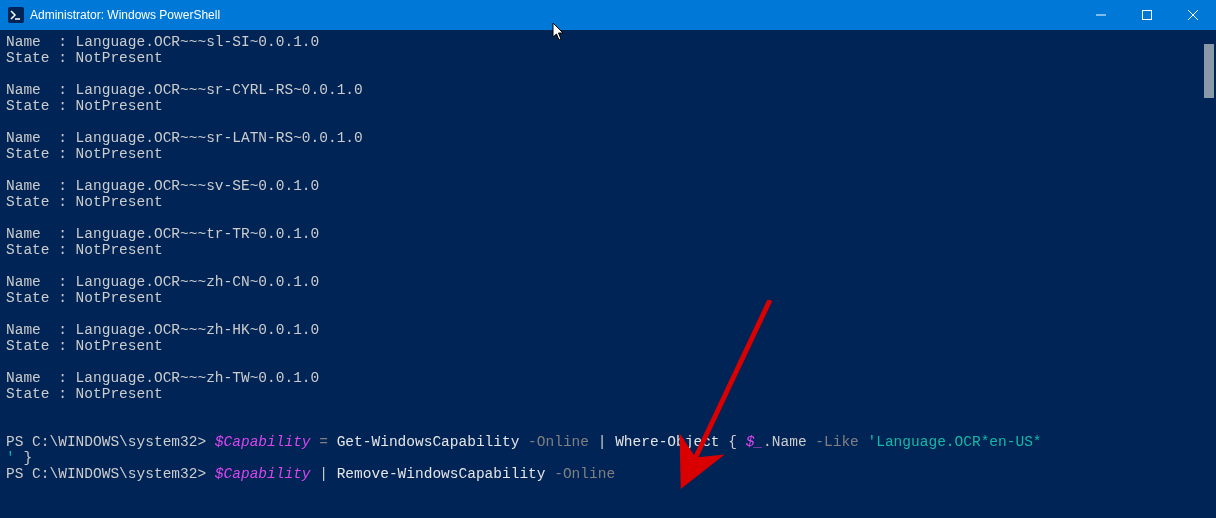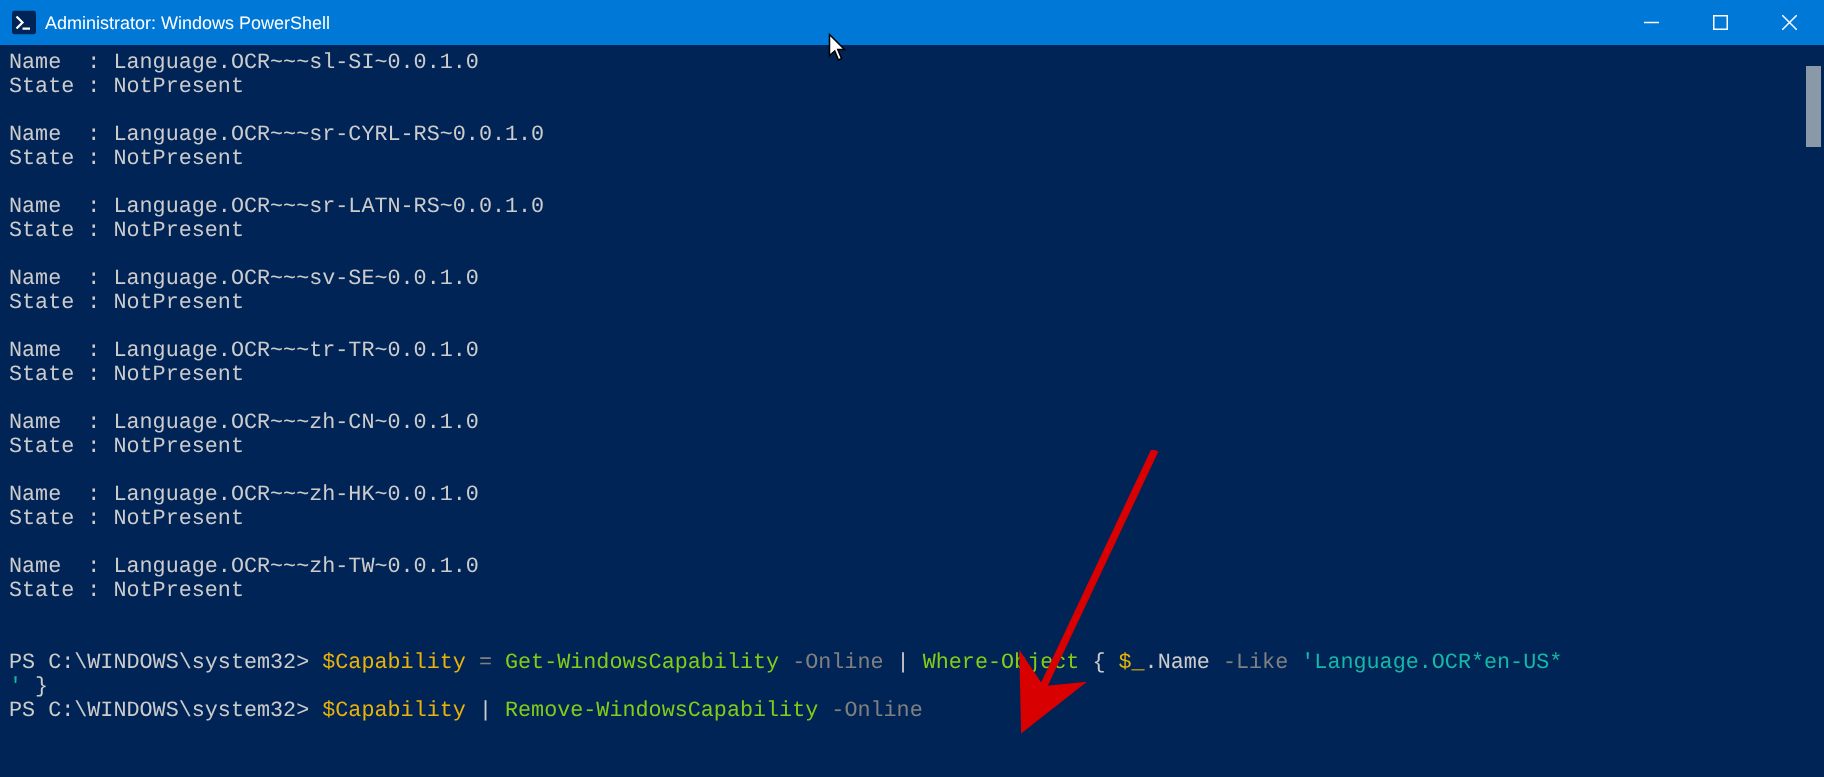--- a/index.html
+++ b/index.html
@@ -58,22 +58,22 @@
     line-height: 16px;
     padding: 4px 6px 4px 6px;
     white-space: pre;
     overflow: hidden;
     position: relative;
     border-radius: 11px;
   }
   .entry { margin-bottom: 16px; }
   .entry .row { }
   .tok-white { color: #cccccc; }
-  .tok-yellow { color: #84cc16; }
-  .tok-darkyel { color: #eab308; }
+  .tok-yellow { color: #e5e5e5; }
+  .tok-darkyel { color: #d946ef; font-style: italic; }
   .tok-gray { color: #808080; }
   .tok-red { color: #14b8a6; }
   .scrollbar {
     position: absolute;
     top: 30px;
     right: 0;
     width: 14px;
     height: 488px;
     background: #012456;
   }

